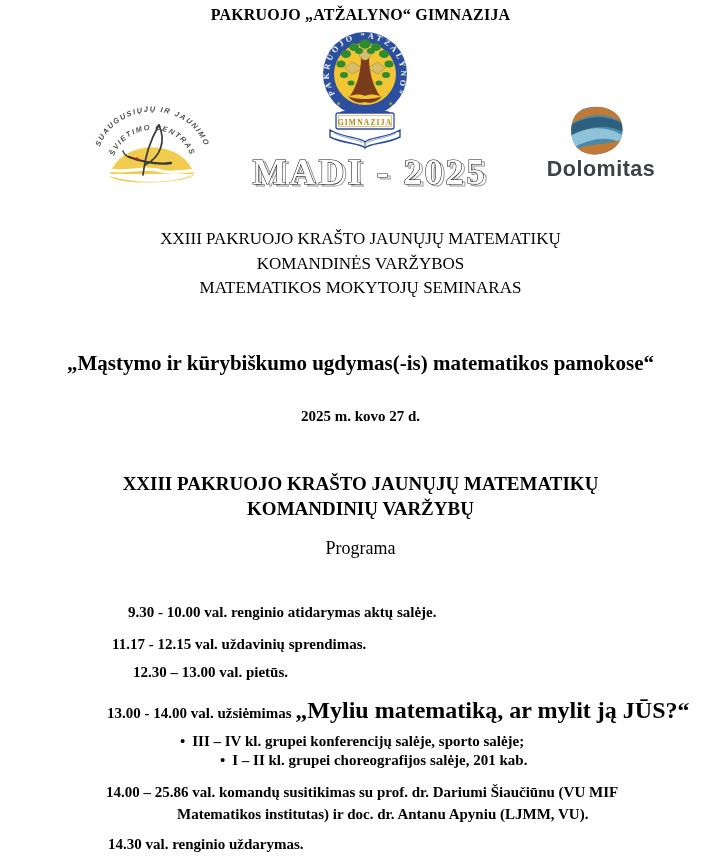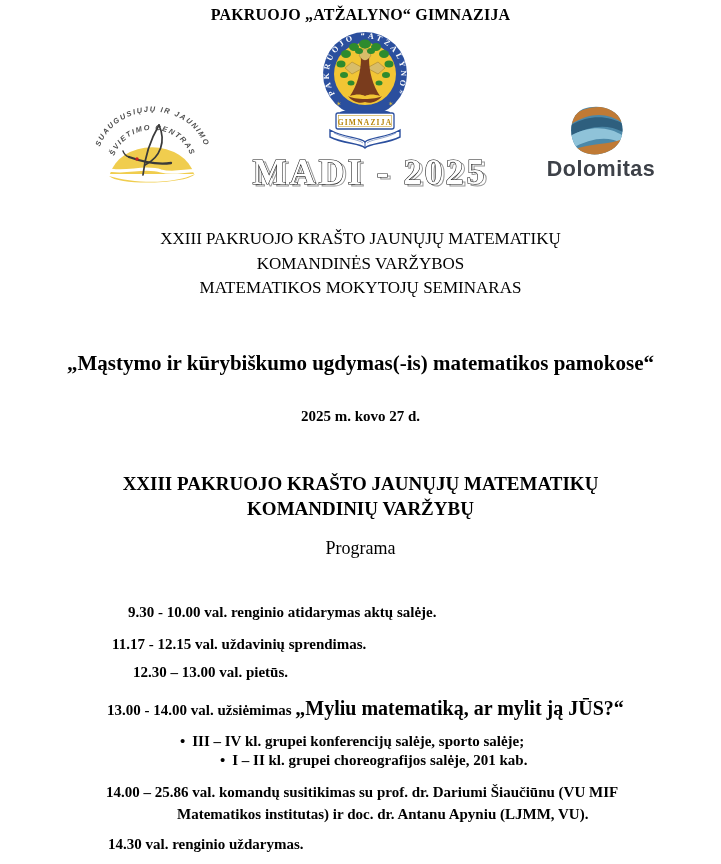--- a/index.html
+++ b/index.html
@@ -9,21 +9,21 @@
   }
   .abs{position:absolute;}
   .center{left:0;width:721px;text-align:center;}
   .doc-title{top:6px;font-size:16px;font-weight:bold;letter-spacing:.2px;}
   .intro{top:227px;font-size:17px;line-height:24.5px;font-weight:normal;}
   .theme{top:351px;font-size:21px;font-weight:bold;font-family:Liberation Serif, serif;}
   .date-line{top:408px;font-size:15px;font-weight:bold;}
   .heading2{top:471px;font-size:19px;font-weight:bold;line-height:25px;}
   .programa{top:538px;font-size:18px;font-weight:normal;}
   .pitem{position:absolute;font-size:15px;font-weight:bold;white-space:nowrap;}
-  .pitem .big-quote{font-size:20px;}
+  .pitem .big-quote{font-size:24px;}
   .bullet-marker{display:inline-block;margin-right:7px;}
   svg text{font-family:"Liberation Serif", serif;}
   .sans{font-family:"Liberation Sans", sans-serif;}
 </style>
 </head>
 <body>
 
 <div class="page">
 
   <div class="abs center doc-title">PAKRUOJO „ATŽALYNO“ GIMNAZIJA</div>

